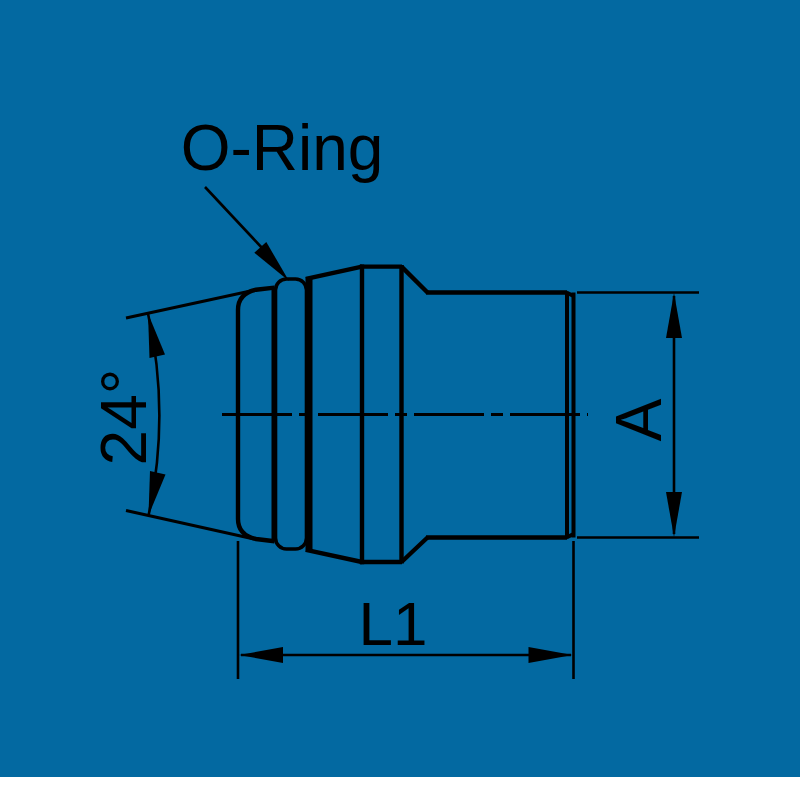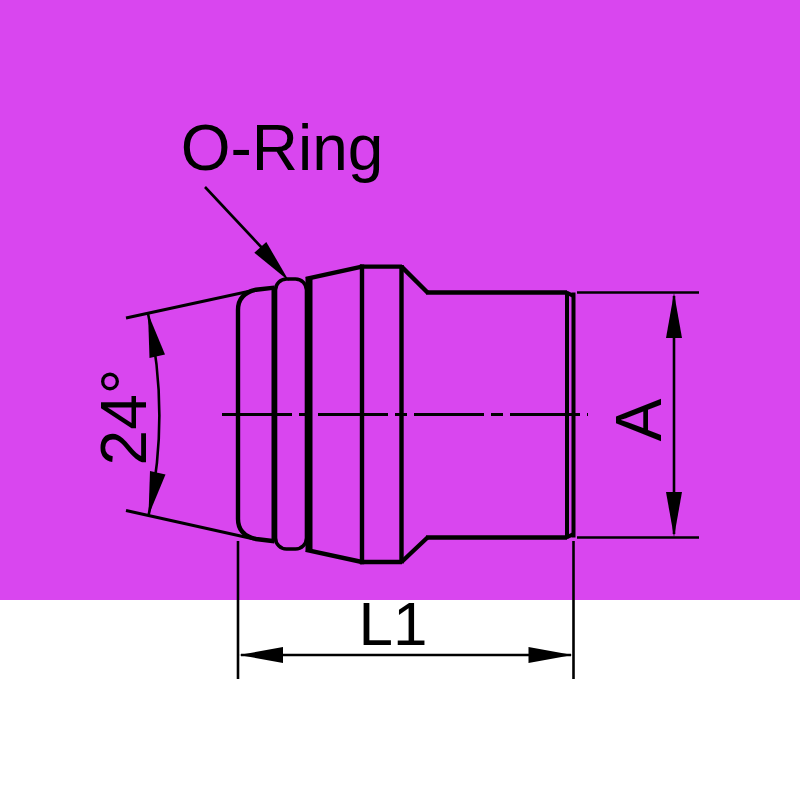--- a/index.html
+++ b/index.html
@@ -4,22 +4,22 @@
 <style>
   html,body{
     margin:0; padding:0;
     background:#ffffff;
     width:800px; height:800px;
     overflow:hidden;
     font-family:"Liberation Sans", sans-serif;
   }
   .stage{
     position:relative;
-    width:800px; height:600px;
-    background:#d946ef;
+    width:800px; height:777px;
+    background:#0369a1;
   }
   svg{ display:block; }
   .outline{ stroke:#000; stroke-width:4.4; fill:none; stroke-linecap:butt; }
   .outline-thick{ stroke:#000; stroke-width:7; fill:none; stroke-linecap:butt; }
   .outline-med{ stroke:#000; stroke-width:4; fill:none; }
   .thin{ stroke:#000; stroke-width:2.6; fill:none; }
   .taper{ stroke:#000; stroke-width:3; fill:none; }
   .cl{ stroke:#000; stroke-width:2.8; fill:none; }
   .arrow{ fill:#000; stroke:none; }
   .lbl{ fill:#000; font-family:"Liberation Sans", sans-serif; }

